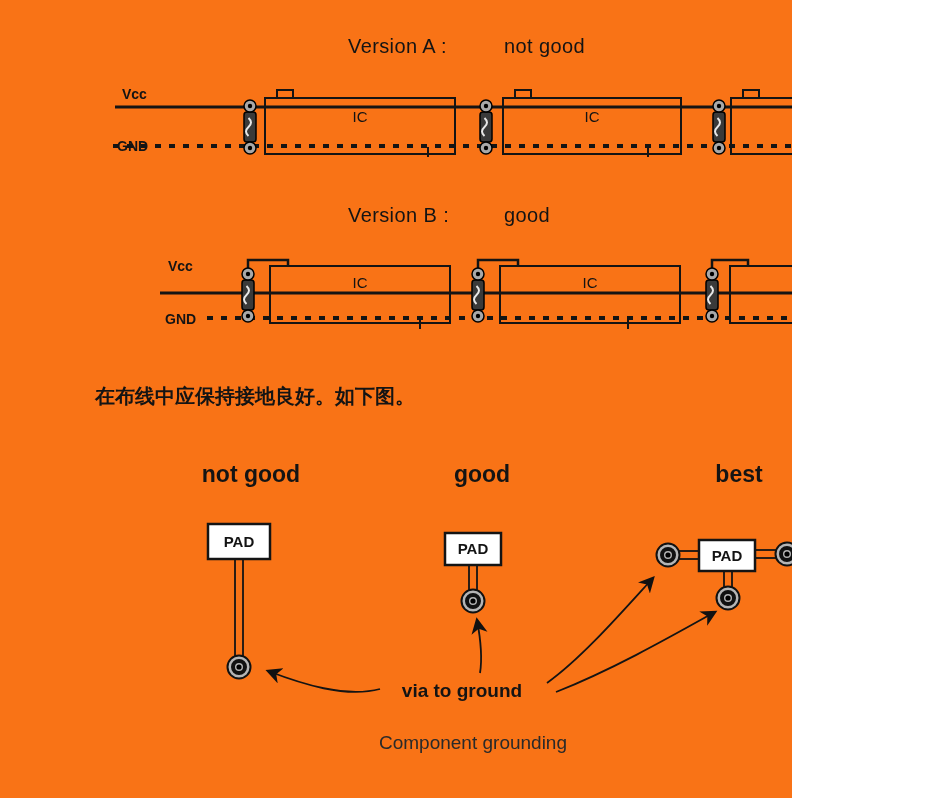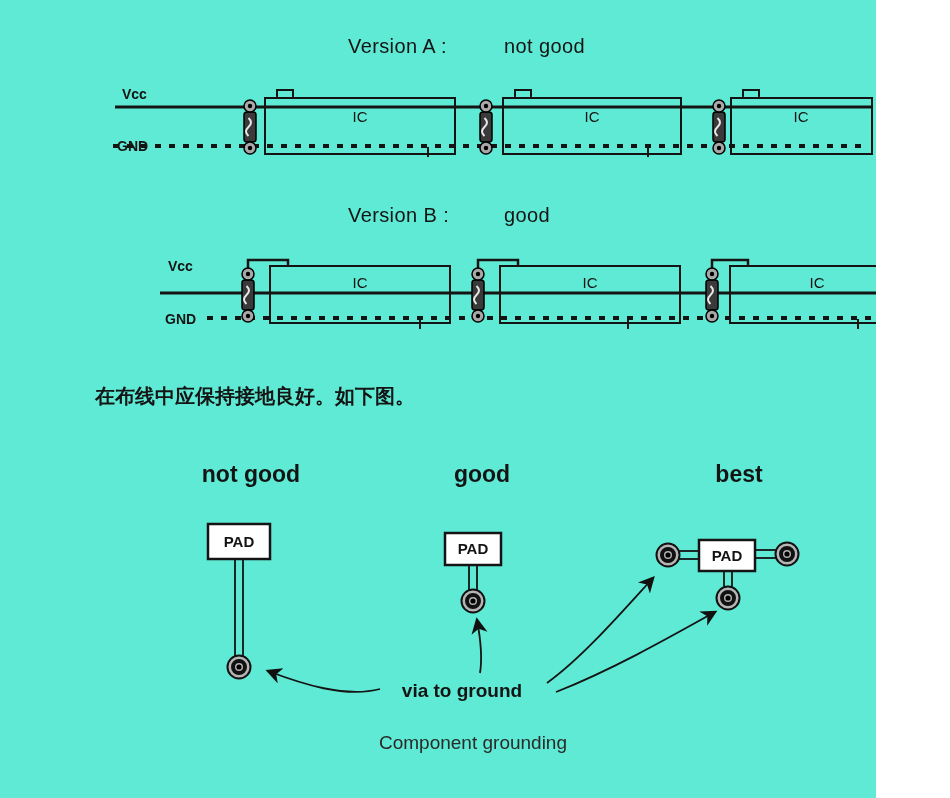--- a/index.html
+++ b/index.html
@@ -1,20 +1,20 @@
 <!DOCTYPE html>
 <html><head>
 <meta charset="utf-8">
 <style>
   html, body { margin: 0; padding: 0; background: #ffffff; }
   .page {
     position: relative;
-    width: 876px;
+    width: 792px;
     height: 798px;
-    background: #5eead4;
+    background: #f97316;
     overflow: hidden;
   }
   svg { position: absolute; top: 0; left: 0; }
   svg text { font-family: "Liberation Sans", sans-serif; fill: #141414; }
   .heading   { font-size: 20px; letter-spacing: 0.4px; }
   .pin-label { font-size: 14px; font-weight: 600; }
   .ic-label  { font-size: 15px; text-anchor: middle; }
   .ic-box    { fill: none; stroke: #141414; stroke-width: 2; }
   .ic-notch  { fill: none; stroke: #141414; stroke-width: 2; }
   .power-line{ stroke: #141414; stroke-width: 3; }

